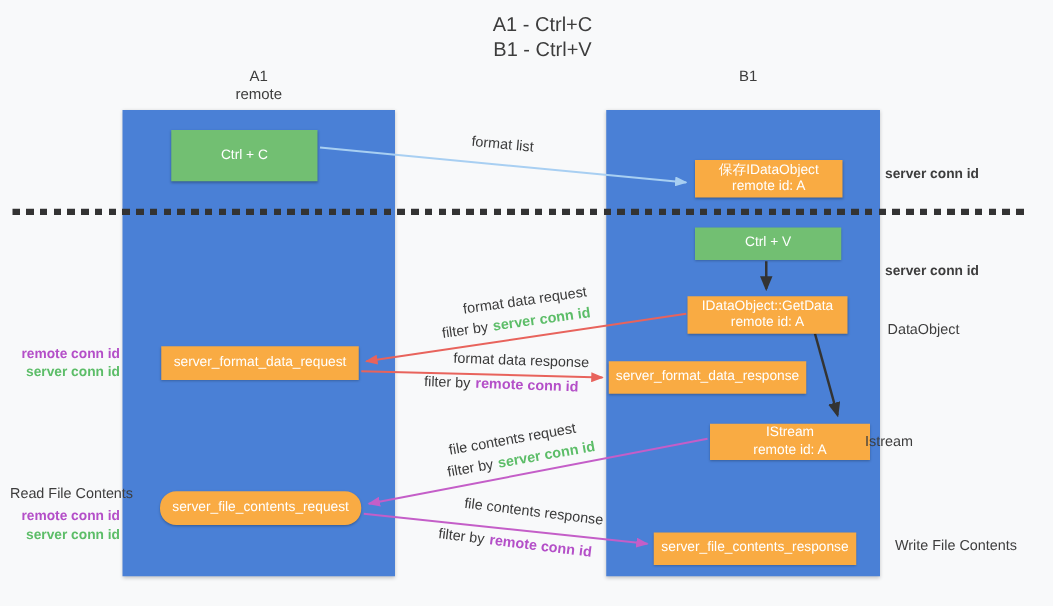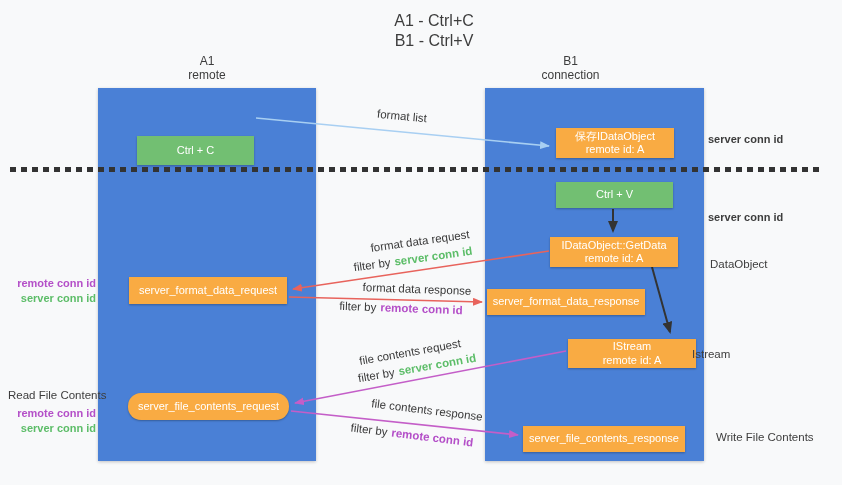--- a/index.html
+++ b/index.html
@@ -17,21 +17,21 @@
     left: 0; top: 11; width: 842px; top: 11px;
     text-align: center;
     font-size: 16px; line-height: 20px; color: #3d3d3d; margin-left: 13px;
   }
 
   .col-header {
     text-align: center;
     font-size: 12px; line-height: 13.5px; color: #3d3d3d;
   }
   .col-header.left { left: 98px; top: 55px; width: 218px; }
-  .col-header.right { left: 461px; top: 55px; width: 219px; }
+  .col-header.right { left: 489px; top: 55px; width: 219px; }
 
   .lifeline {
     background: #4a80d6;
     box-shadow: 0 1px 3px rgba(0,0,0,0.22);
   }
   .lifeline.left  { left: 98px;  top: 88px; width: 218px; height: 373px; }
   .lifeline.right { left: 485px; top: 88px; width: 219px; height: 373px; }
 
   .dotted-line {
     left: 10px; top: 167px; width: 813px; height: 5px;
@@ -43,21 +43,21 @@
     display: flex; flex-direction: column;
     align-items: center; justify-content: center;
     color: #ffffff; font-size: 11px; line-height: 13.5px;
     text-align: center;
     box-shadow: 0 1px 2px rgba(0,0,0,0.28);
     z-index: 3;
   }
   .node.green  { background: #72bf72; }
   .node.orange { background: #f9ab43; }
 
-  .n-ctrl-c    { left: 137px; top: 104px; width: 117px; height: 29px; margin-top: 32px; }
+  .n-ctrl-c    { left: 137px; top: 104px; width: 117px; height: 41px; }
   .n-save-obj  { left: 556px; top: 128px; width: 118px; height: 30px; }
   .n-ctrl-v    { left: 556px; top: 182px; width: 117px; height: 26px; }
   .n-getdata   { left: 550px; top: 237px; width: 128px; height: 30px; }
   .n-fmt-req   { left: 129px; top: 277px; width: 158px; height: 27px; text-align: center; }
   .n-fmt-resp  { left: 487px; top: 289px; width: 158px; height: 26px; }
   .n-istream   { left: 568px; top: 339px; width: 128px; height: 29px; }
   .n-file-req  { left: 128px; top: 393px; width: 161px; height: 27px; border-radius: 13px; }
   .n-file-resp { left: 523px; top: 426px; width: 162px; height: 26px; }
 
   svg.arrows { left: 0; top: 0; z-index: 2; pointer-events: none; }
@@ -85,21 +85,20 @@
   <div>A1 - Ctrl+C</div>
   <div>B1 - Ctrl+V</div>
 </div>
 
 <div class="abs col-header left">
   <div>A1</div>
   <div>remote</div>
 </div>
 <div class="abs col-header right">
   <div>B1</div>
-  <div>connection</div>
 </div>
 
 <div class="abs lifeline left"></div>
 <div class="abs lifeline right"></div>
 
 <div class="abs dotted-line"></div>
 
 <svg class="abs arrows" width="842" height="485">
   <defs>
     <marker id="mblue" markerUnits="userSpaceOnUse" markerWidth="10" markerHeight="8" refX="9" refY="4" orient="auto">

